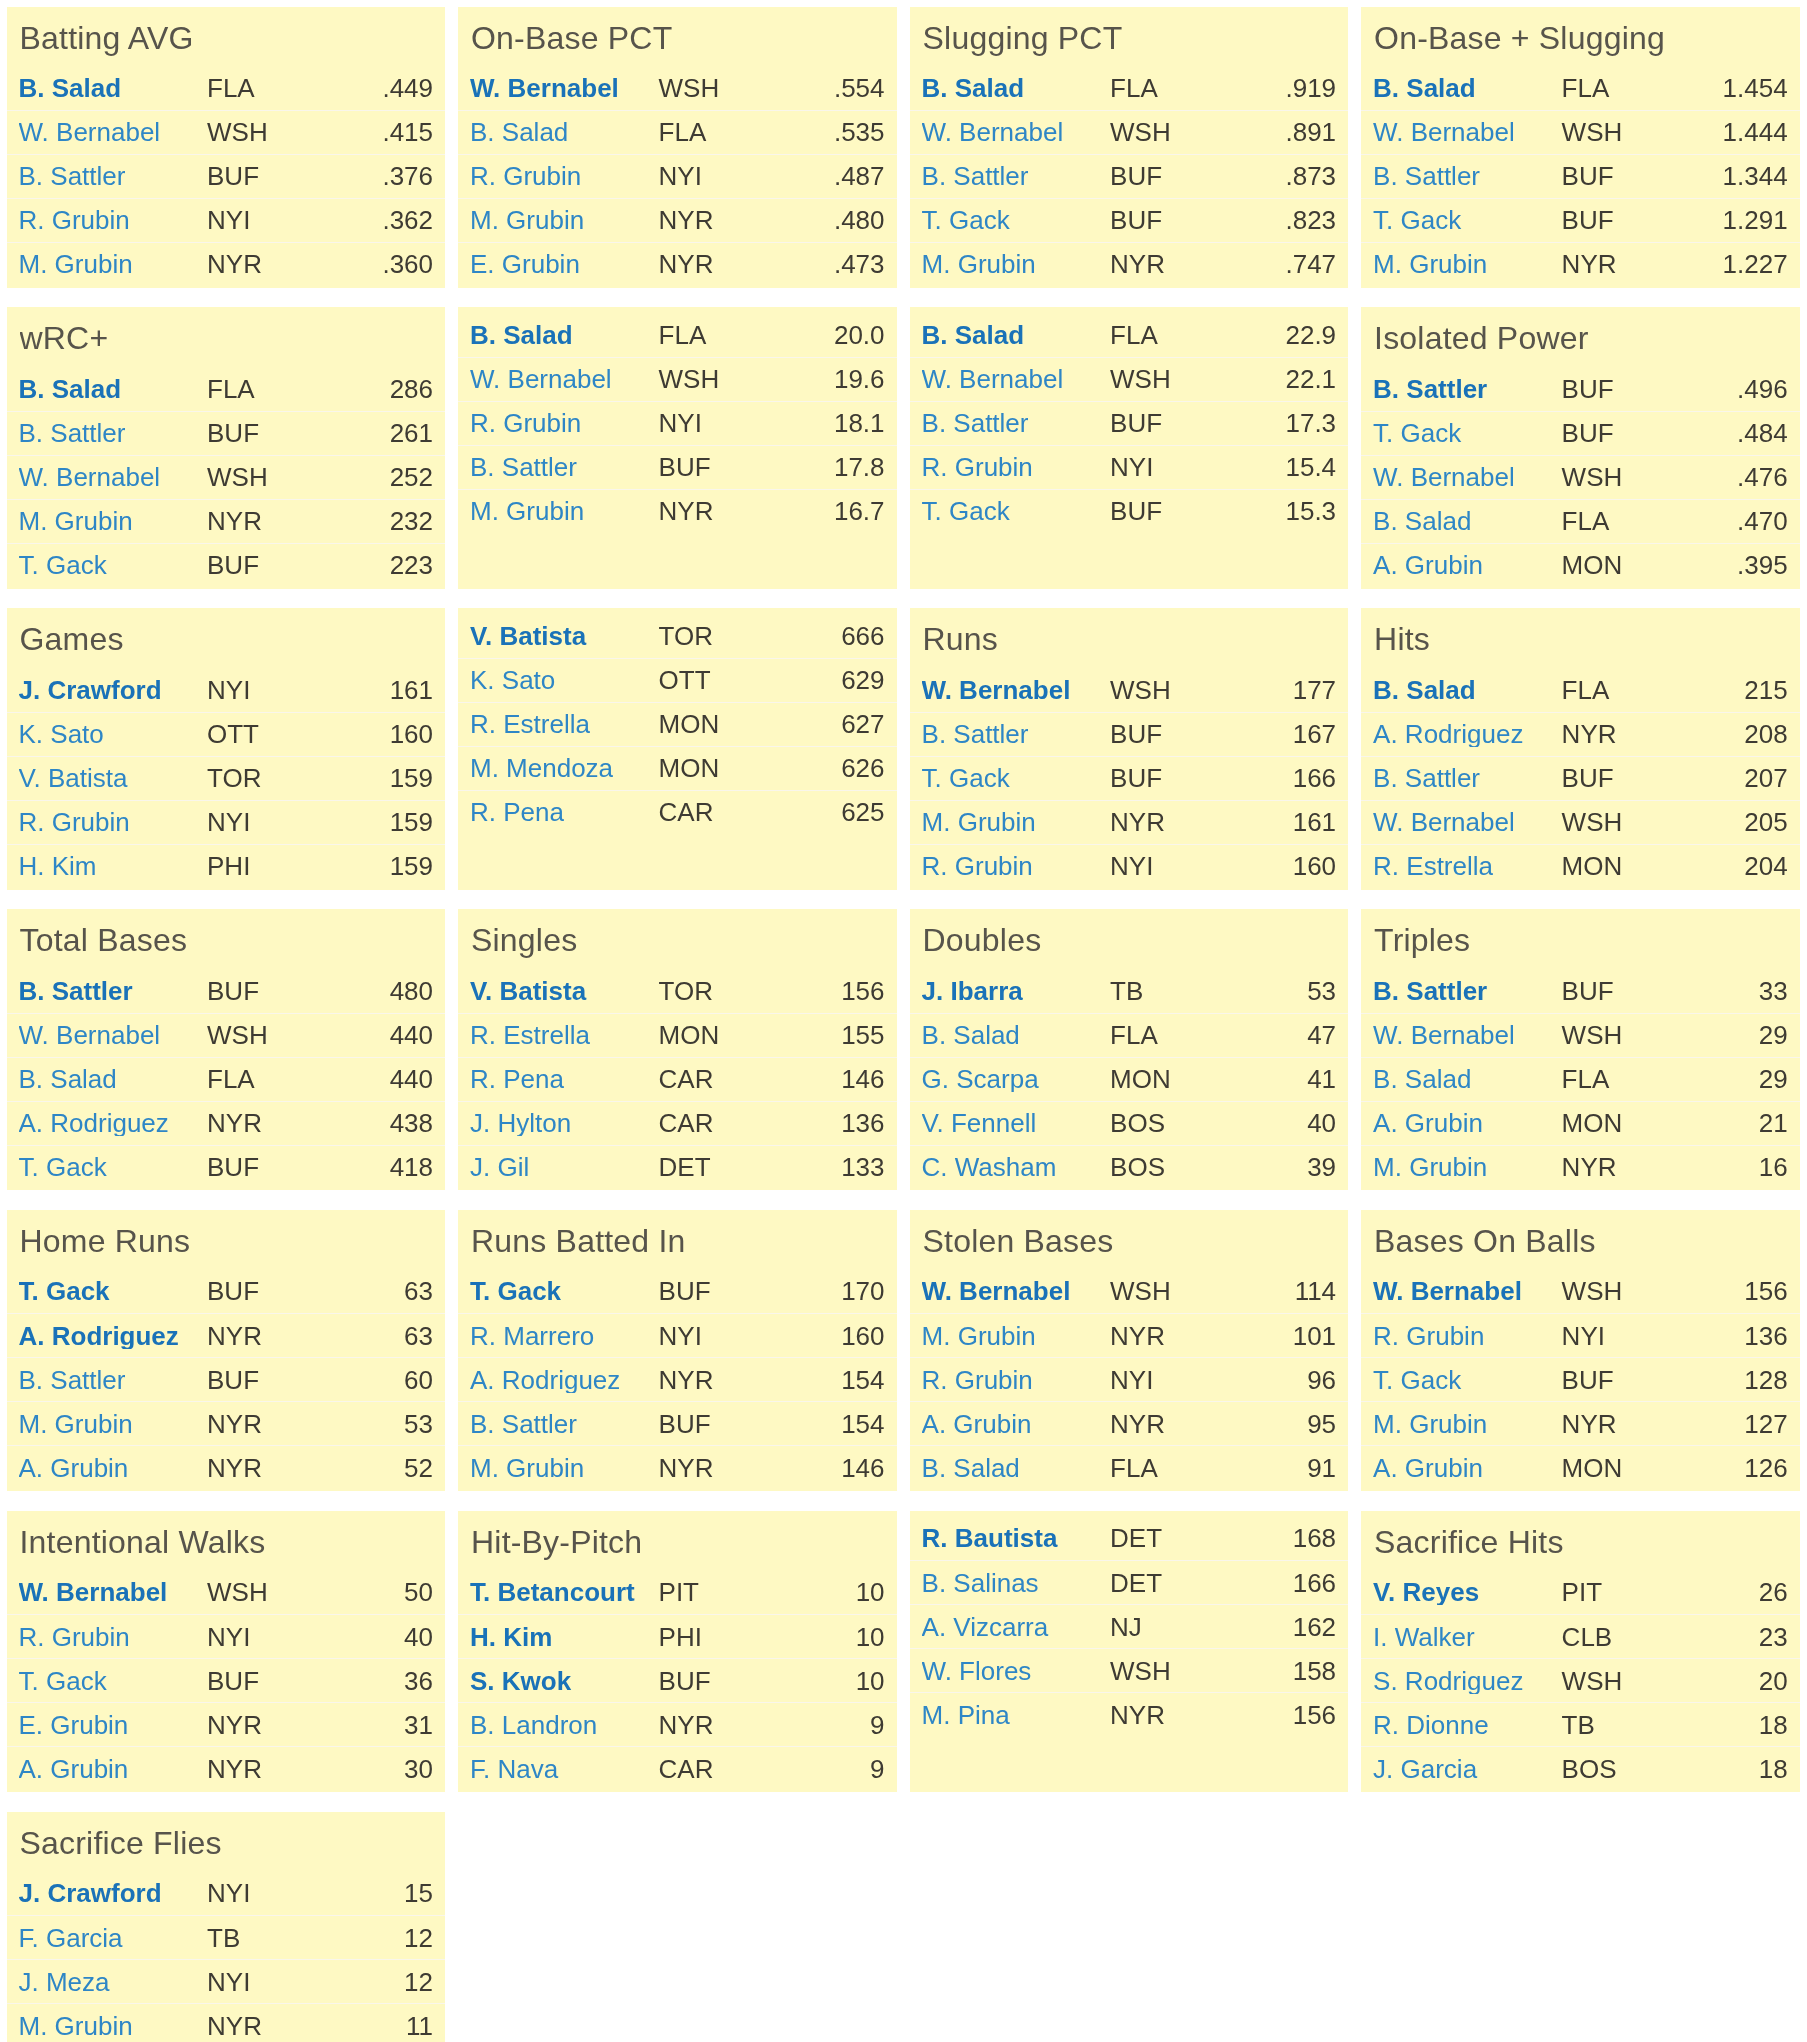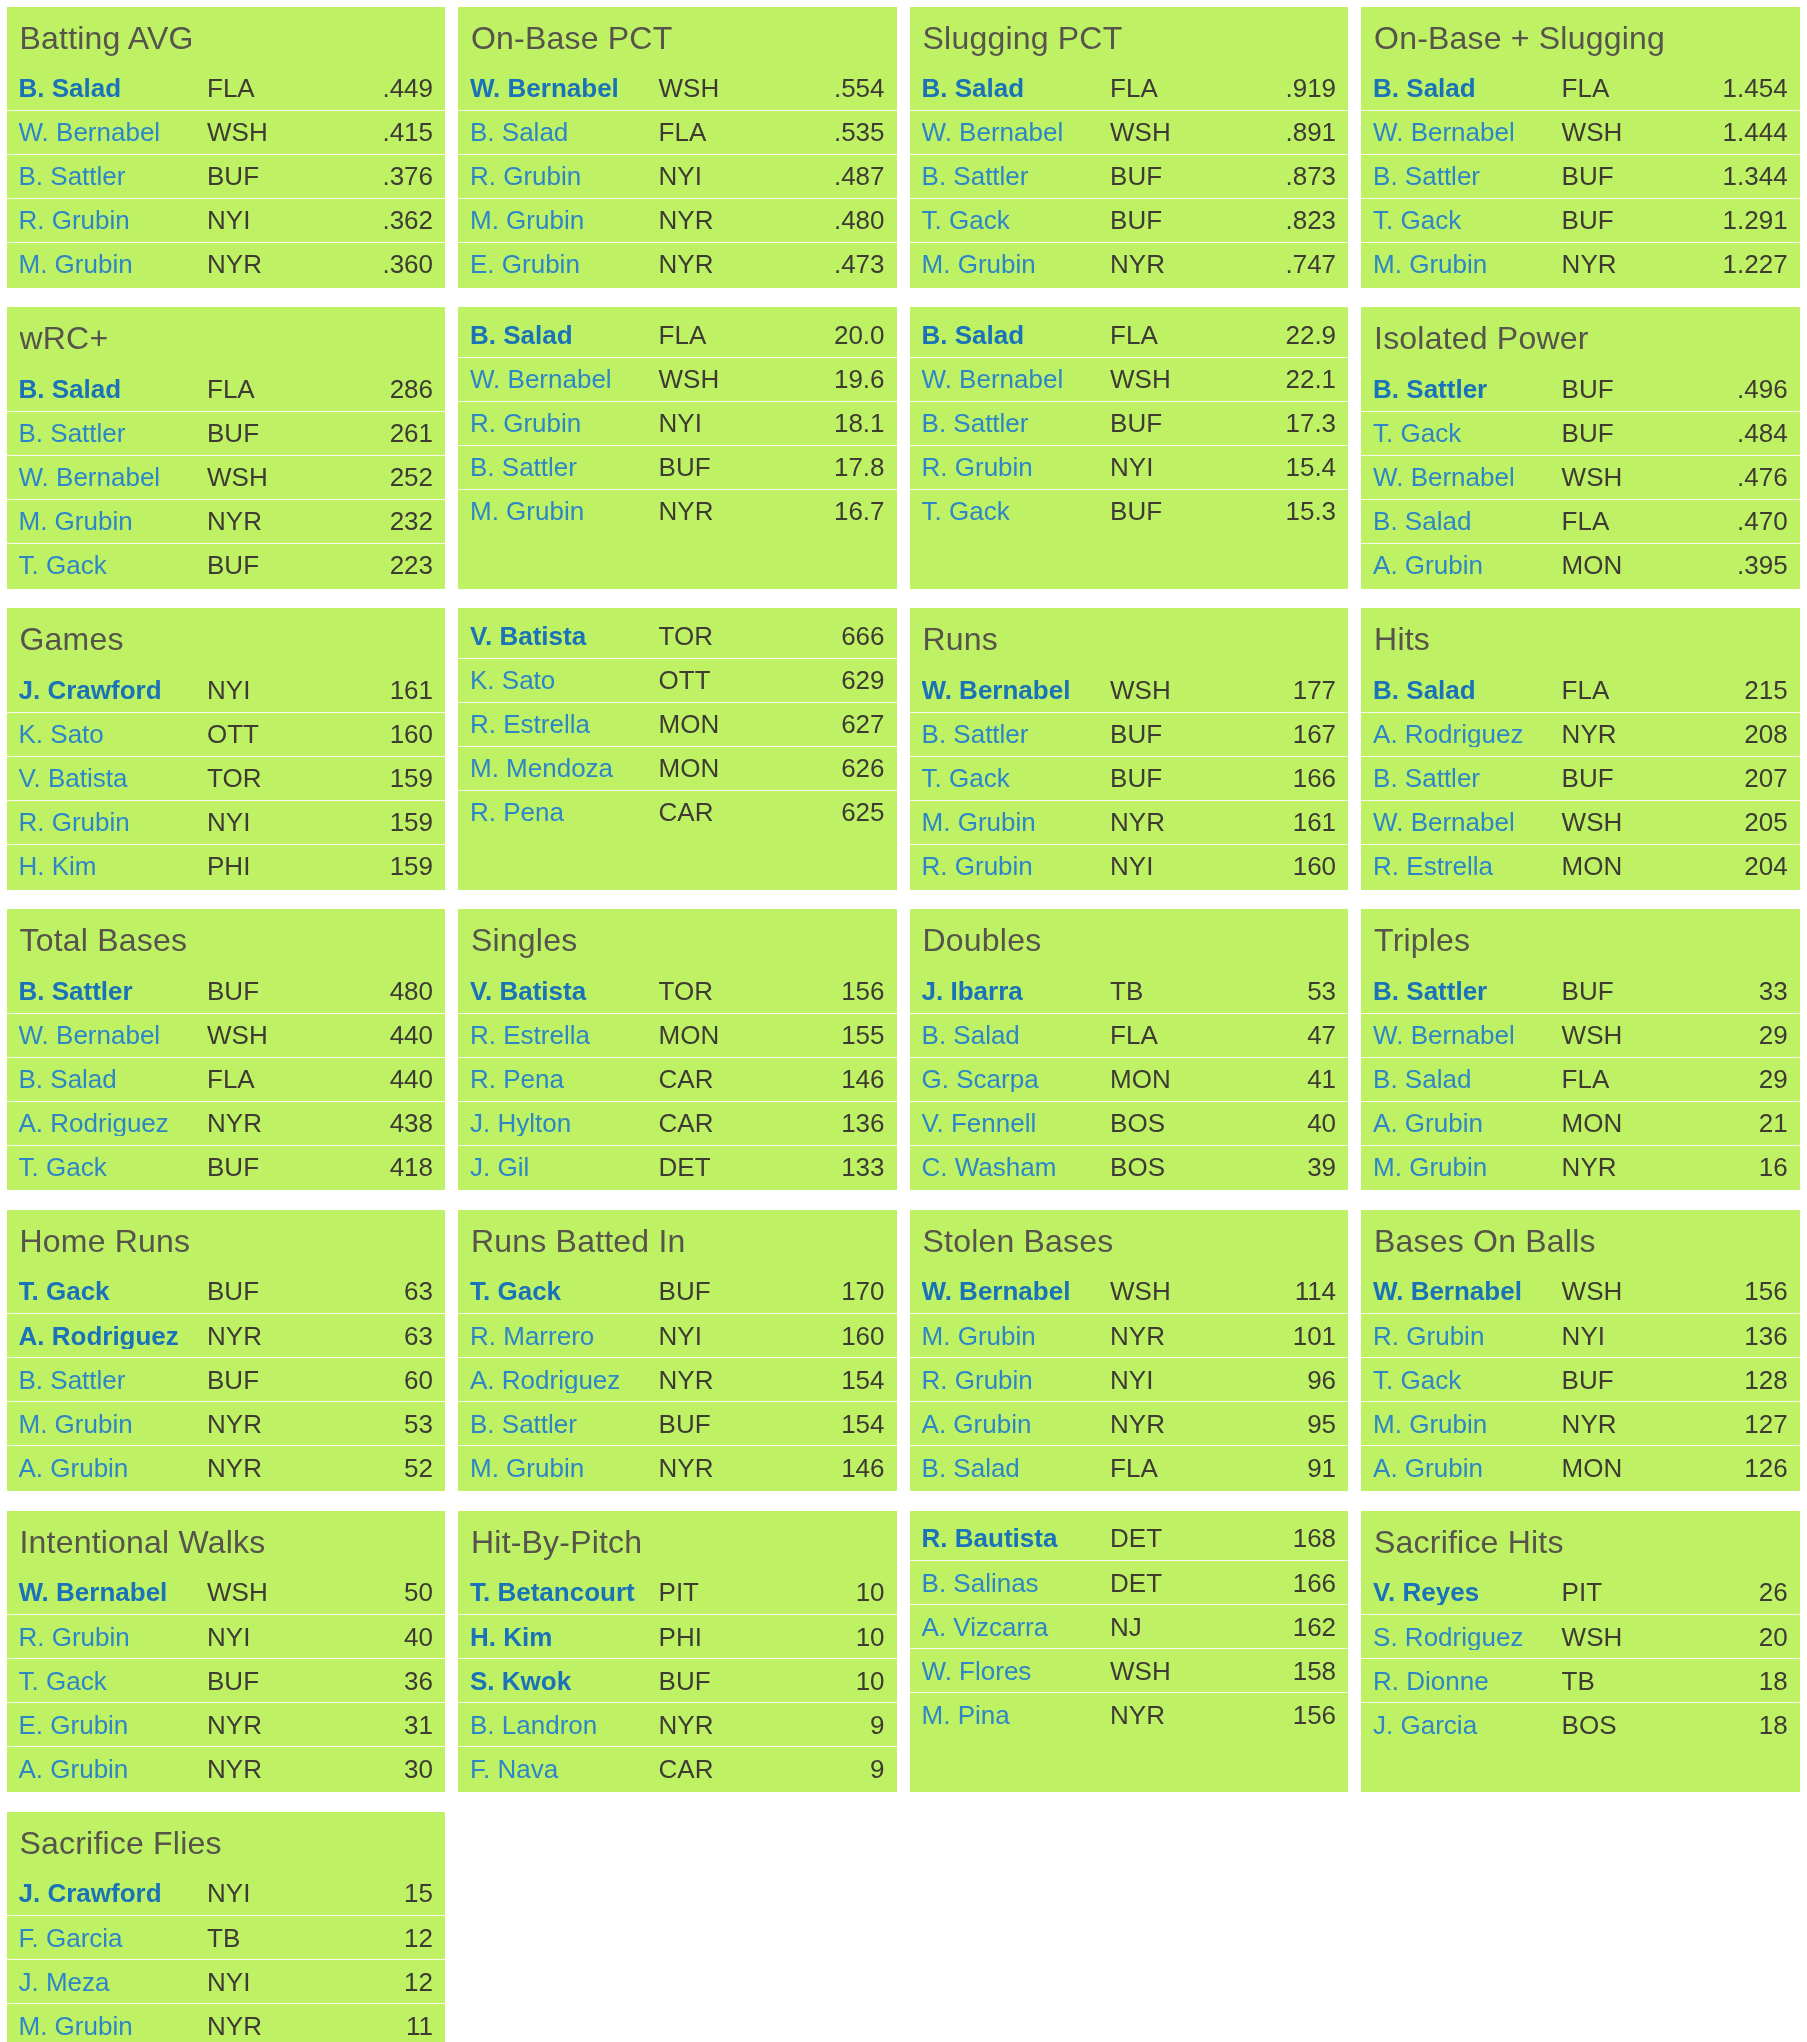--- a/index.html
+++ b/index.html
@@ -10,21 +10,21 @@
     -webkit-font-smoothing: antialiased;
   }
   .grid {
     display: grid;
     grid-template-columns: repeat(4, 1fr);
     column-gap: 13px;
     row-gap: 19.6px;
     padding: 6.5px 8.4px 22.4px 6.5px;
   }
   .panel {
-    background: #bef264;
+    background: #fef9c3;
     padding: 5.6px 0 1.9px 0;
   }
   .panel-title {
     font-size: 32px;
     font-weight: 400;
     letter-spacing: 0.2px;
     color: #57544b;
     margin: 7.5px 13px 9.3px 13px;
     line-height: 37px;
     white-space: nowrap;
@@ -708,20 +708,25 @@
       </div>
     </section>
     <section class="panel">
       <h2 class="panel-title">Sacrifice Hits</h2>
       <div class="row leader">
         <a class="player">V. Reyes</a>
         <span class="team">PIT</span>
         <span class="val">26</span>
       </div>
       <div class="row">
+        <a class="player">I. Walker</a>
+        <span class="team">CLB</span>
+        <span class="val">23</span>
+      </div>
+      <div class="row">
         <a class="player">S. Rodriguez</a>
         <span class="team">WSH</span>
         <span class="val">20</span>
       </div>
       <div class="row">
         <a class="player">R. Dionne</a>
         <span class="team">TB</span>
         <span class="val">18</span>
       </div>
       <div class="row">

